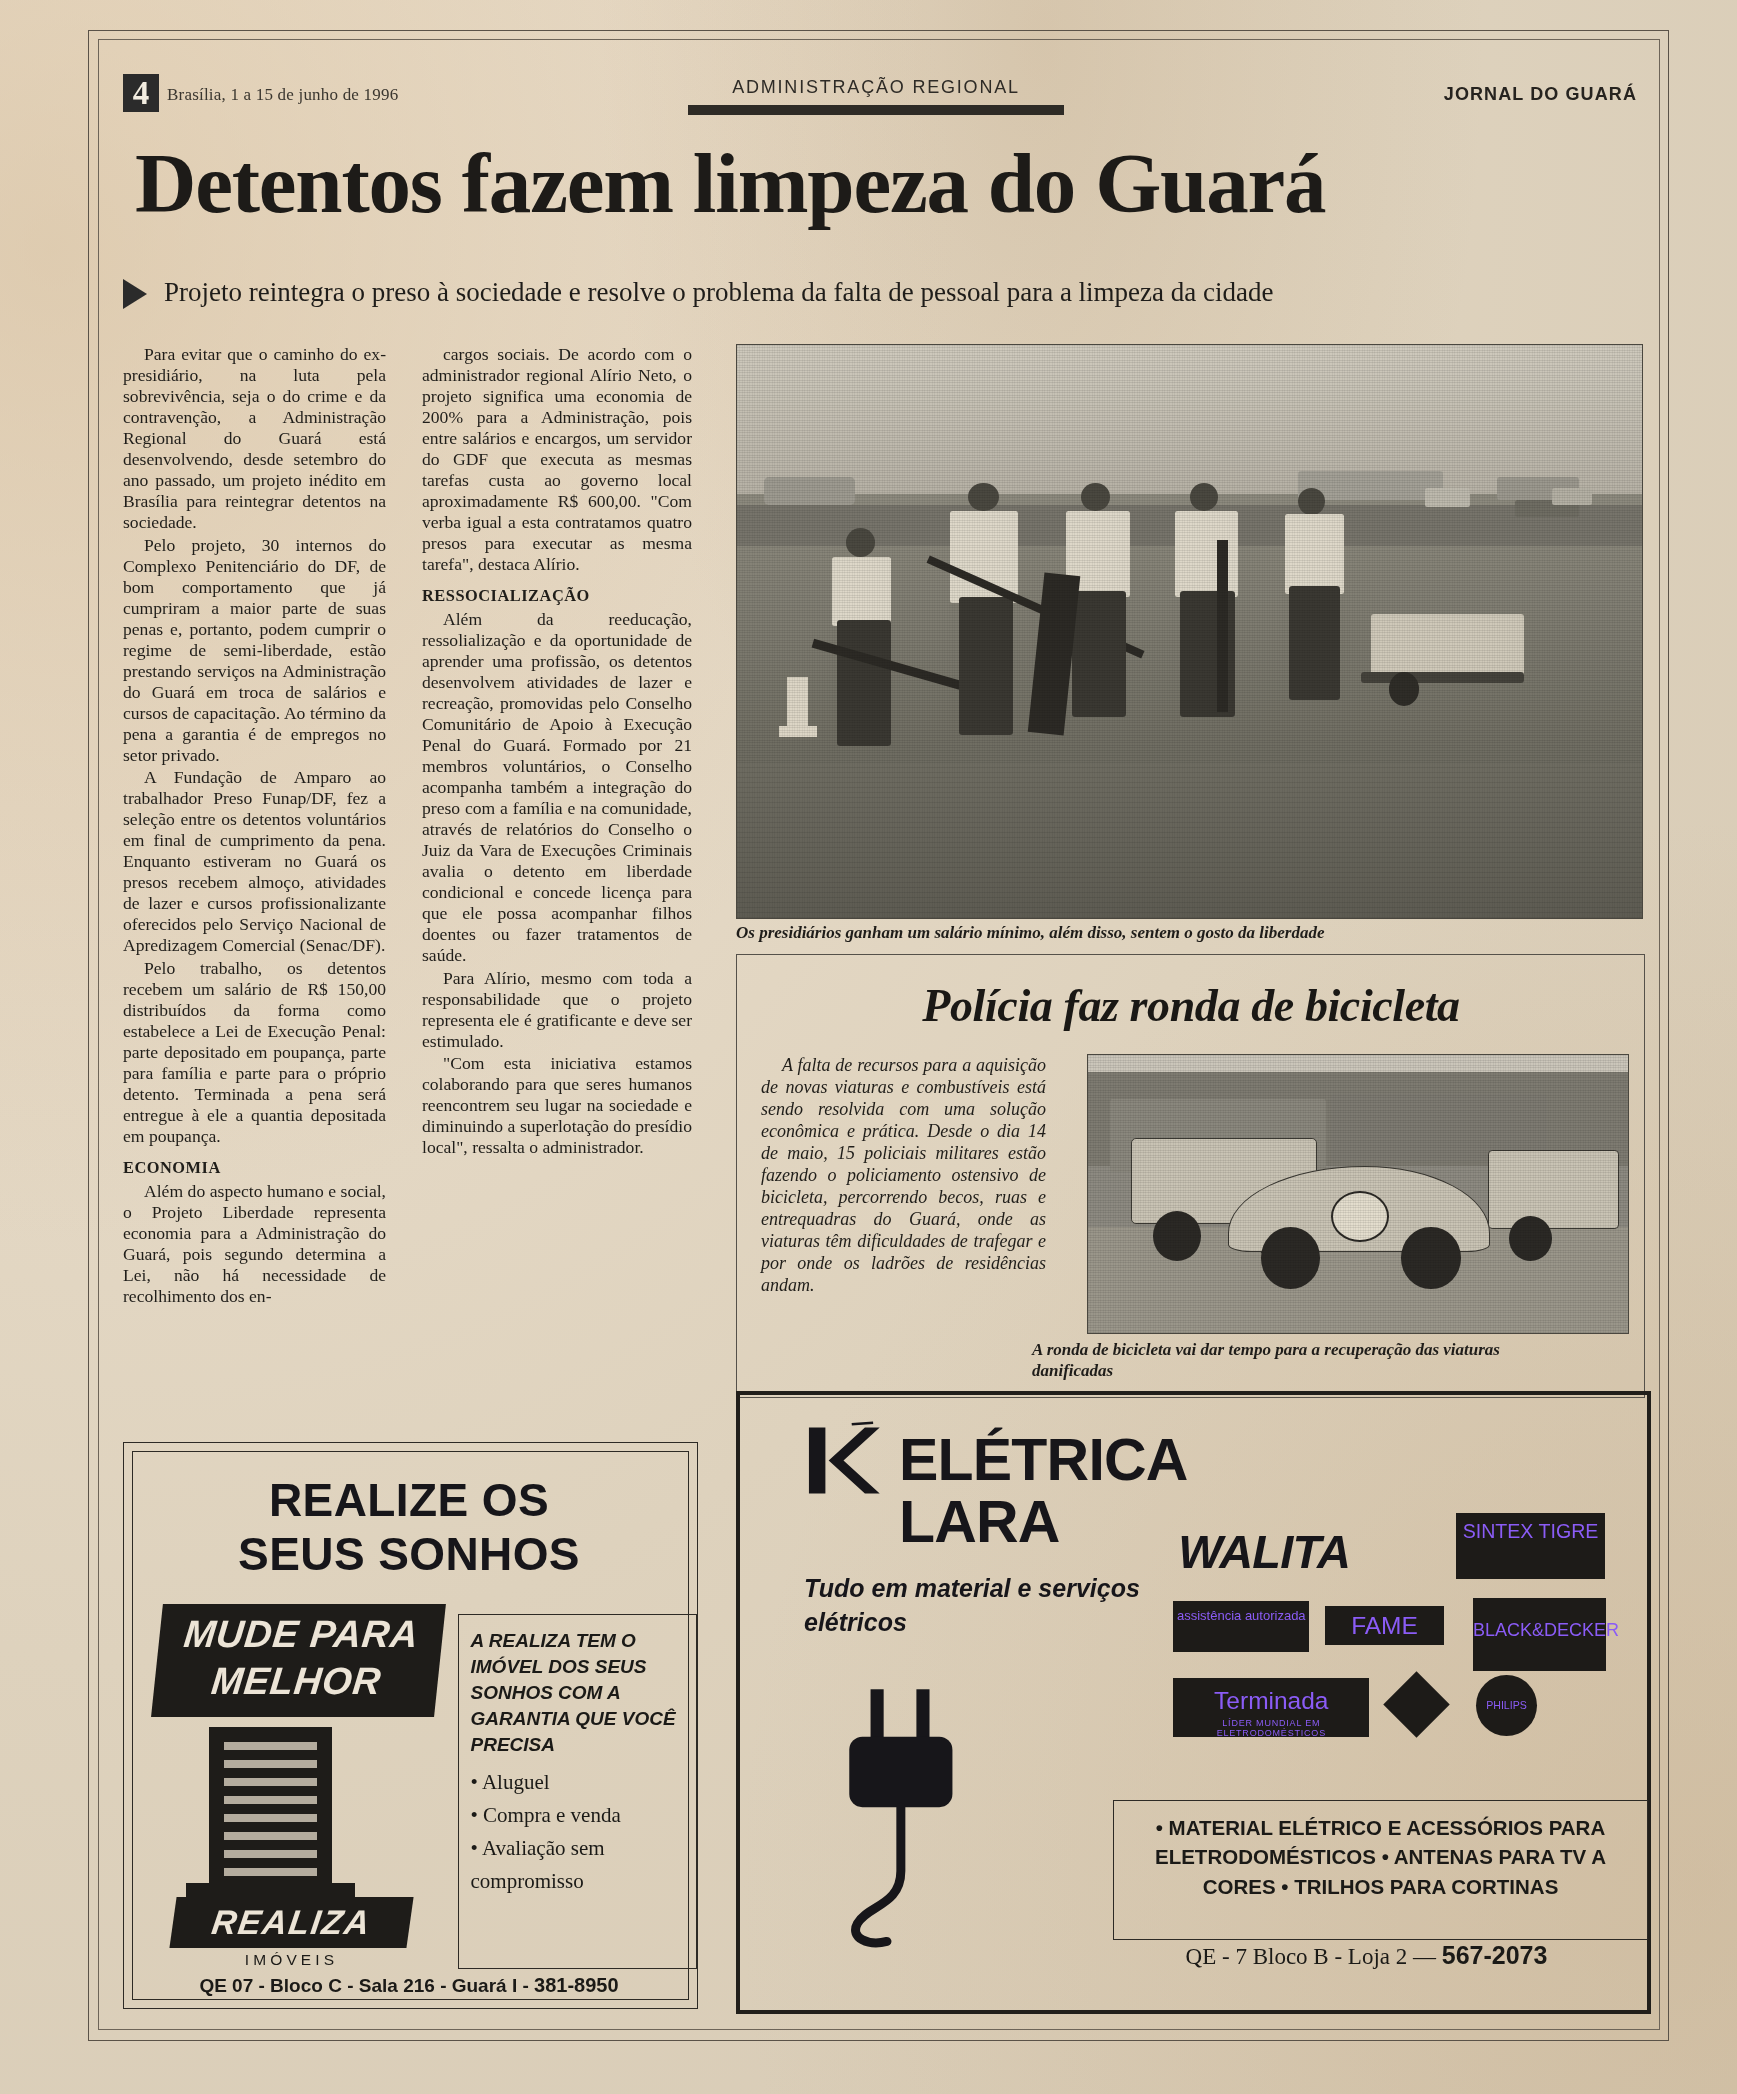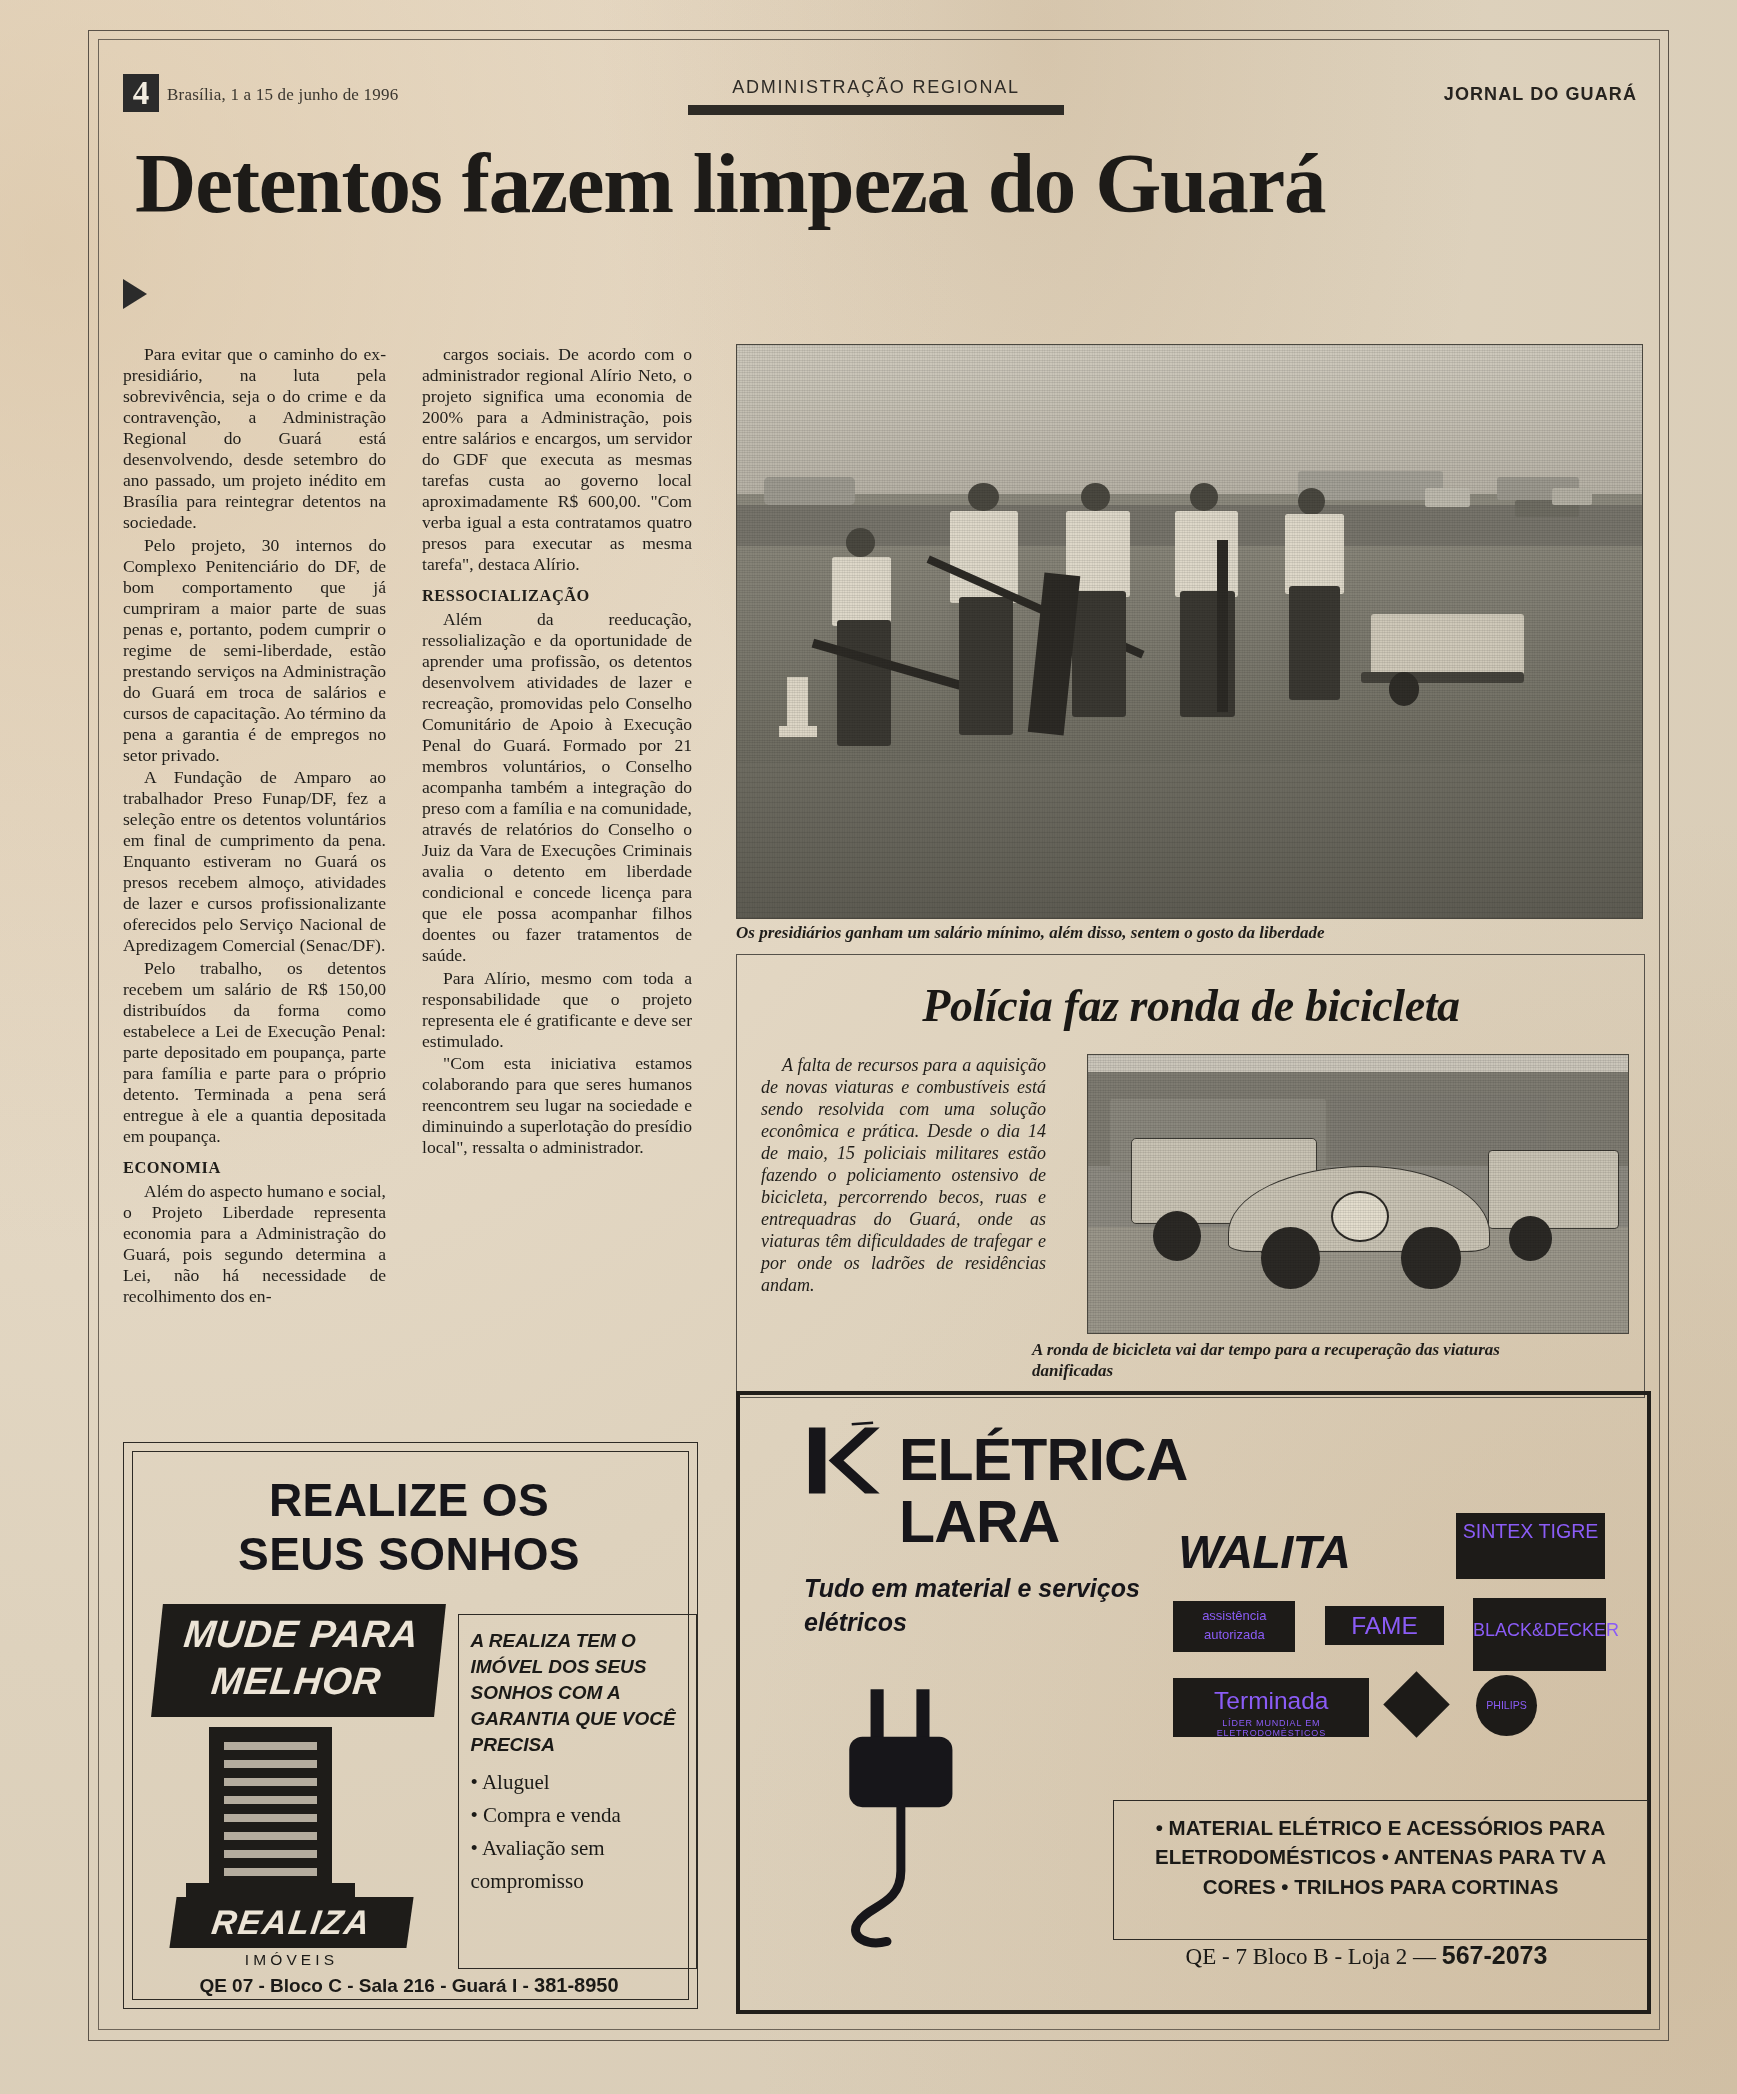--- a/index.html
+++ b/index.html
@@ -258,20 +258,21 @@
     <div class="folio-box">4</div>
     <div class="folio-date">Brasília, 1 a 15 de junho de 1996</div>
     <div class="section-label">ADMINISTRAÇÃO REGIONAL</div>
     <div class="section-rule"></div>
     <div class="paper-name">JORNAL DO GUARÁ</div>
   </div>
 
   <h1 class="headline">Detentos fazem limpeza do Guará</h1>
   <div class="subhead-wrap">
     <div class="tri"></div>
+    <div class="subhead">Projeto reintegra o preso à sociedade e resolve o problema da falta de pessoal para a limpeza da cidade</div>
   </div>
 
   <div class="col" id="col1">
     <p>Para evitar que o caminho do ex-presidiário, na luta pela sobrevivência, seja o do crime e da contravenção, a Administração Regional do Guará está desenvolvendo, desde setembro do ano passado, um projeto inédito em Brasília para reintegrar detentos na sociedade.</p>
     <p>Pelo projeto, 30 internos do Complexo Penitenciário do DF, de bom comportamento que já cumpriram a maior parte de suas penas e, portanto, podem cumprir o regime de semi-liberdade, estão prestando serviços na Administração do Guará em troca de salários e cursos de capacitação. Ao término da pena a garantia é de empregos no setor privado.</p>
     <p>A Fundação de Amparo ao trabalhador Preso Funap/DF, fez a seleção entre os detentos voluntários em final de cumprimento da pena. Enquanto estiveram no Guará os presos recebem almoço, atividades de lazer e cursos profissionalizante oferecidos pelo Serviço Nacional de Apredizagem Comercial (Senac/DF).</p>
     <p>Pelo trabalho, os detentos recebem um salário de R$ 150,00 distribuídos da forma como estabelece a Lei de Execução Penal: parte depositado em poupança, parte para família e parte para o próprio detento. Terminada a pena será entregue à ele a quantia depositada em poupança.</p>
     <h3>ECONOMIA</h3>
     <p>Além do aspecto humano e social, o Projeto Liberdade representa economia para a Administração do Guará, pois segundo determina a Lei, não há necessidade de recolhimento dos en-</p>
   </div>
@@ -401,21 +402,21 @@
       <rect x="38" y="62" width="126" height="86" rx="16" fill="#17161a"></rect>
       <path d="M101 148 V226 C101 268 60 268 48 290 C38 308 62 318 84 312" stroke="#17161a" stroke-width="11" fill="none" stroke-linecap="round"></path>
     </svg>
   </div>
 
   <div class="brands">
     <div class="walita">WALITA</div>
     <div class="brand-chip" style="left:286px;top:6.5px;width:149px;height:62px;font-size:19.6px;line-height:28px;padding-top:4.9px;">
       <span>SINTEX TIGRE</span>
     </div>
-    <div class="brand-chip" style="left:3.3px;top:95px;width:122px;height:46px;font-size:13px;line-height:19.6px;padding-top:4.9px;">
+    <div class="brand-chip" style="left:3.3px;top:95px;width:136px;height:46px;font-size:13px;line-height:19.6px;padding-top:4.9px;">
       <span>assistência autorizada</span>
     </div>
     <div class="brand-chip" style="left:155px;top:100px;width:119px;height:39px;font-size:24.5px;line-height:39px;">
       <span>FAME</span>
     </div>
     <div class="brand-chip" style="left:303px;top:92px;width:133px;height:54px;font-size:18px;line-height:26px;padding-top:19px;">
       <span>BLACK&amp;DECKER</span>
     </div>
     <div class="brand-chip" style="left:3.3px;top:172px;width:196px;height:54px;font-size:24.5px;line-height:36px;padding-top:4.9px;">
       <span>Terminada</span>

